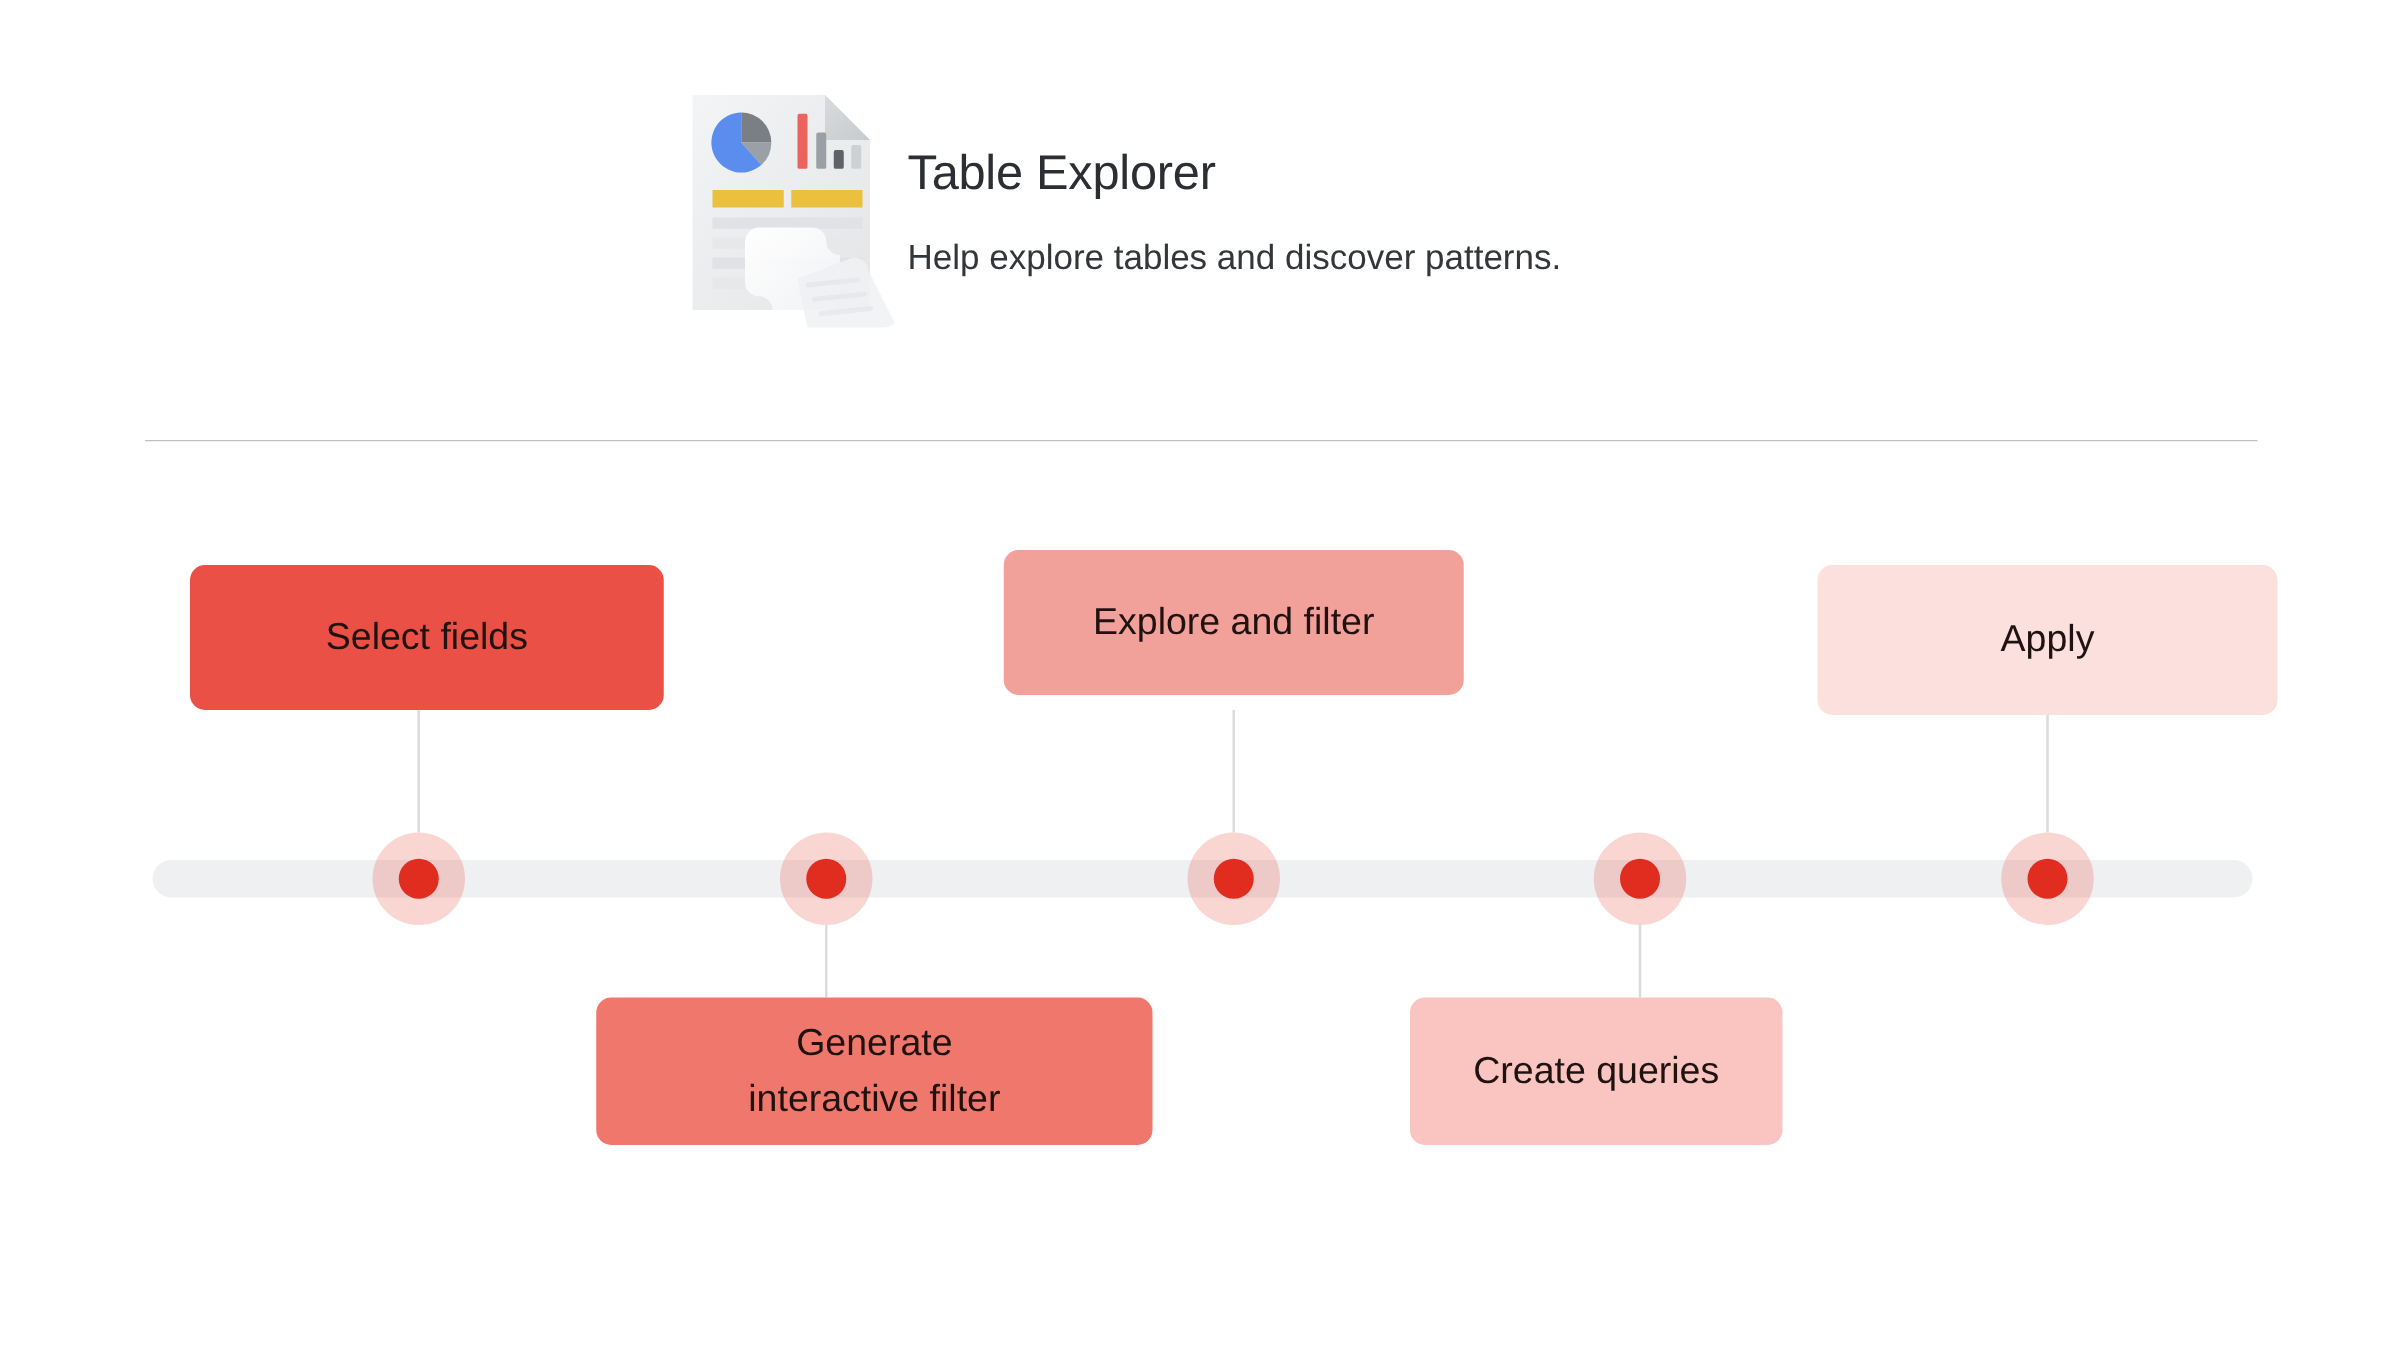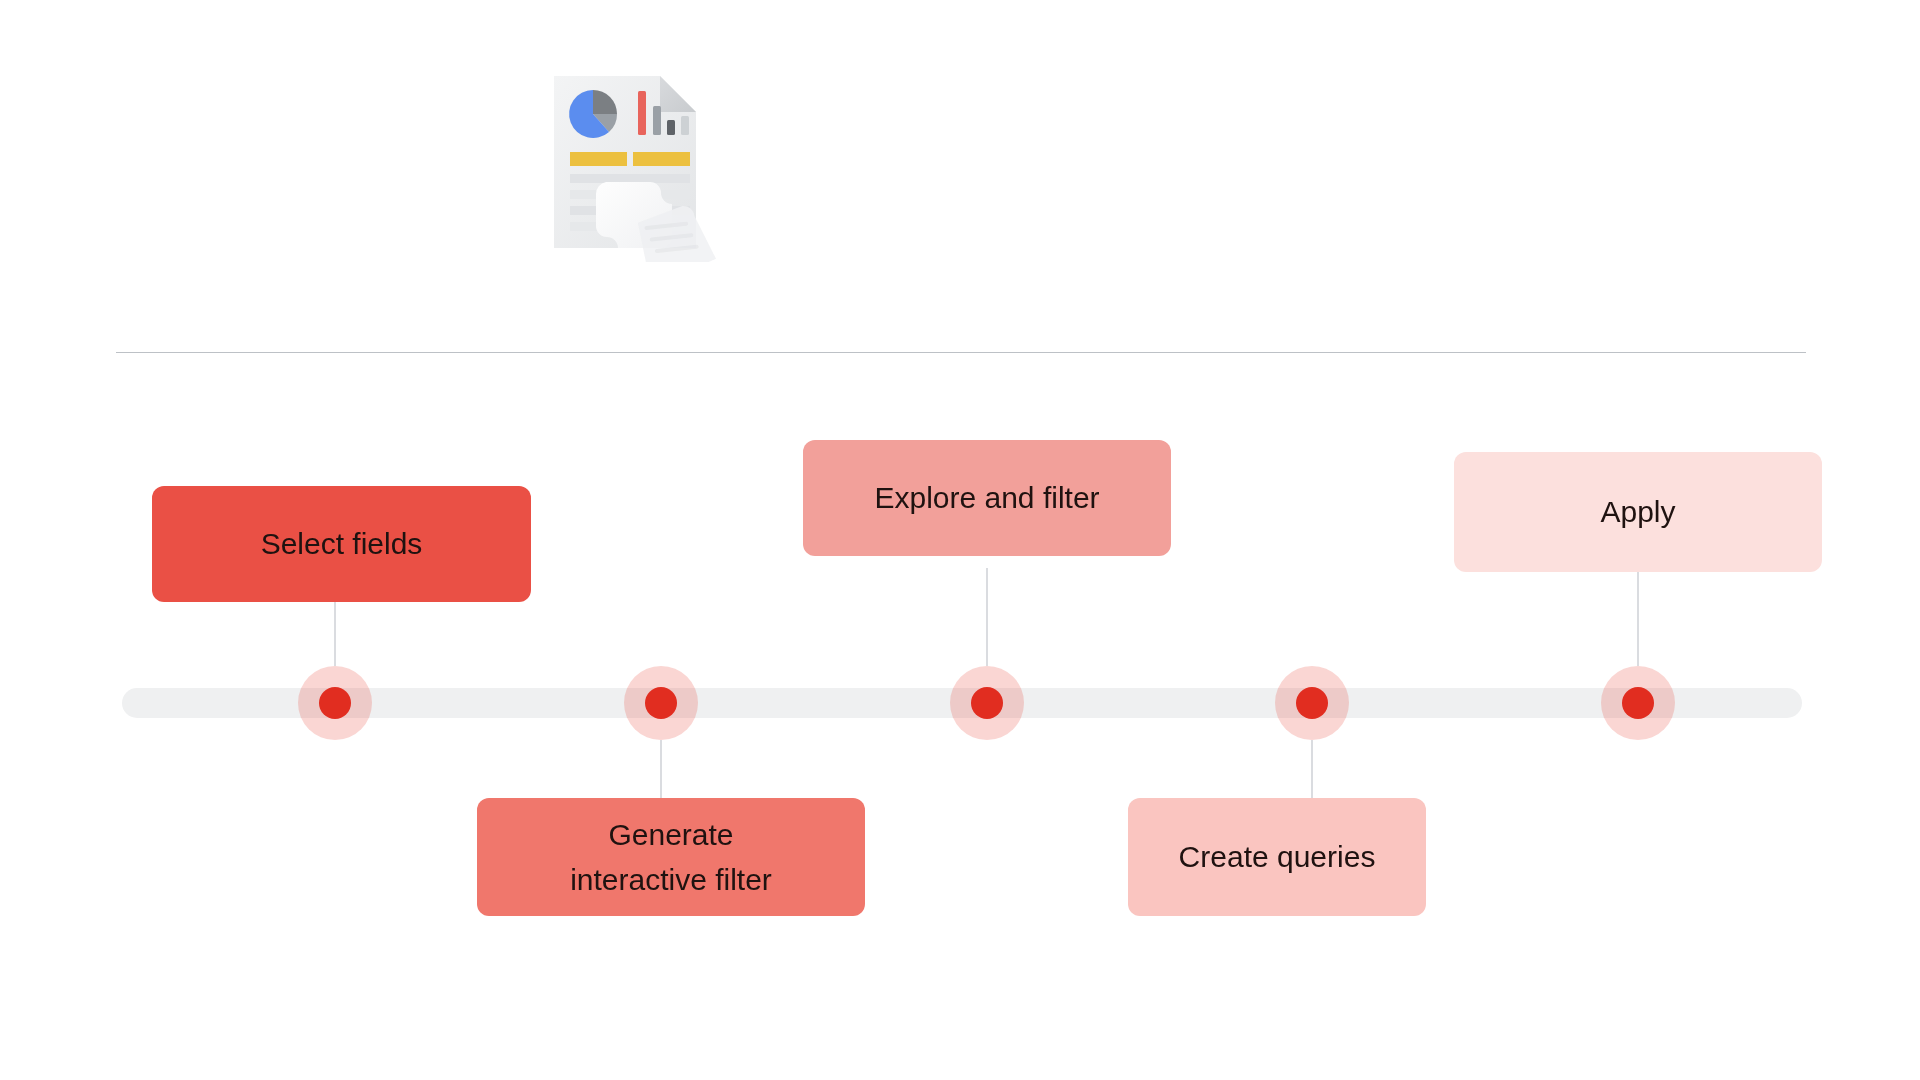--- a/index.html
+++ b/index.html
@@ -202,20 +202,24 @@
                    Z" fill="#f0f1f3" opacity="0.9" transform="translate(-12,6) rotate(-6 130 170)"></path>
           <g opacity="0.55" transform="translate(-12,6) rotate(-6 130 170)">
             <rect x="110" y="152" width="44" height="4" rx="2" fill="#e0e2e5"></rect>
             <rect x="114" y="164" width="44" height="4" rx="2" fill="#e0e2e5"></rect>
             <rect x="118" y="176" width="44" height="4" rx="2" fill="#e0e2e5"></rect>
           </g>
         </g>
       </svg>
     </div>
 
+    <div class="header-text">
+      <h1 class="app-title">Table Explorer</h1>
+      <p class="app-subtitle">Help explore tables and discover patterns.</p>
+    </div>
   </div>
 
   <div class="divider"></div>
 
   <div class="timeline">
     <div class="track"></div>
     <div id="nodes-layer">
         <div class="node" style="left: 335px;">
           <div class="halo" style="background: rgba(234, 67, 53, 0.22);"></div>
           <div class="dot" style="background: rgb(225, 45, 32);"></div>
@@ -236,24 +240,24 @@
           <div class="dot" style="background: rgb(225, 45, 32);"></div>
         </div>
         <div class="connector" style="left: 1311px; background: rgb(218, 220, 224); top: 310px; height: 58px;"></div>
         <div class="node" style="left: 1638px;">
           <div class="halo" style="background: rgba(234, 67, 53, 0.22);"></div>
           <div class="dot" style="background: rgb(225, 45, 32);"></div>
         </div>
         <div class="connector" style="left: 1637px; background: rgb(218, 220, 224); top: 138px; height: 98px;"></div>
       </div>
     <div id="cards-layer">
-        <div class="card" style="left: 152px; top: 22px; width: 379px; height: 116px; background: rgb(234, 80, 69); color: rgb(31, 18, 16); margin-top: 34px;">
+        <div class="card" style="left: 152px; top: 22px; width: 379px; height: 116px; background: rgb(234, 80, 69); color: rgb(31, 18, 16);">
           <div><span>Select fields</span></div>
         </div>
-        <div class="card two-line" style="left: 477px; top: 368px; width: 388px; height: 118px; background: rgb(240, 119, 108); color: rgb(31, 18, 16);">
+        <div class="card two-line" style="left: 477px; top: 368px; width: 445px; height: 118px; background: rgb(240, 119, 108); color: rgb(31, 18, 16);">
           <div><span>Generate</span><br><span>interactive filter</span></div>
         </div>
         <div class="card" style="left: 803px; top: 10px; width: 368px; height: 116px; background: rgb(242, 160, 154); color: rgb(31, 18, 16);">
           <div><span>Explore and filter</span></div>
         </div>
         <div class="card" style="left: 1128px; top: 368px; width: 298px; height: 118px; background: rgb(250, 197, 192); color: rgb(31, 18, 16);">
           <div><span>Create queries</span></div>
         </div>
         <div class="card" style="left: 1454px; top: 22px; width: 368px; height: 120px; background: rgb(252, 224, 221); color: rgb(31, 18, 16);">
           <div><span>Apply</span></div>

